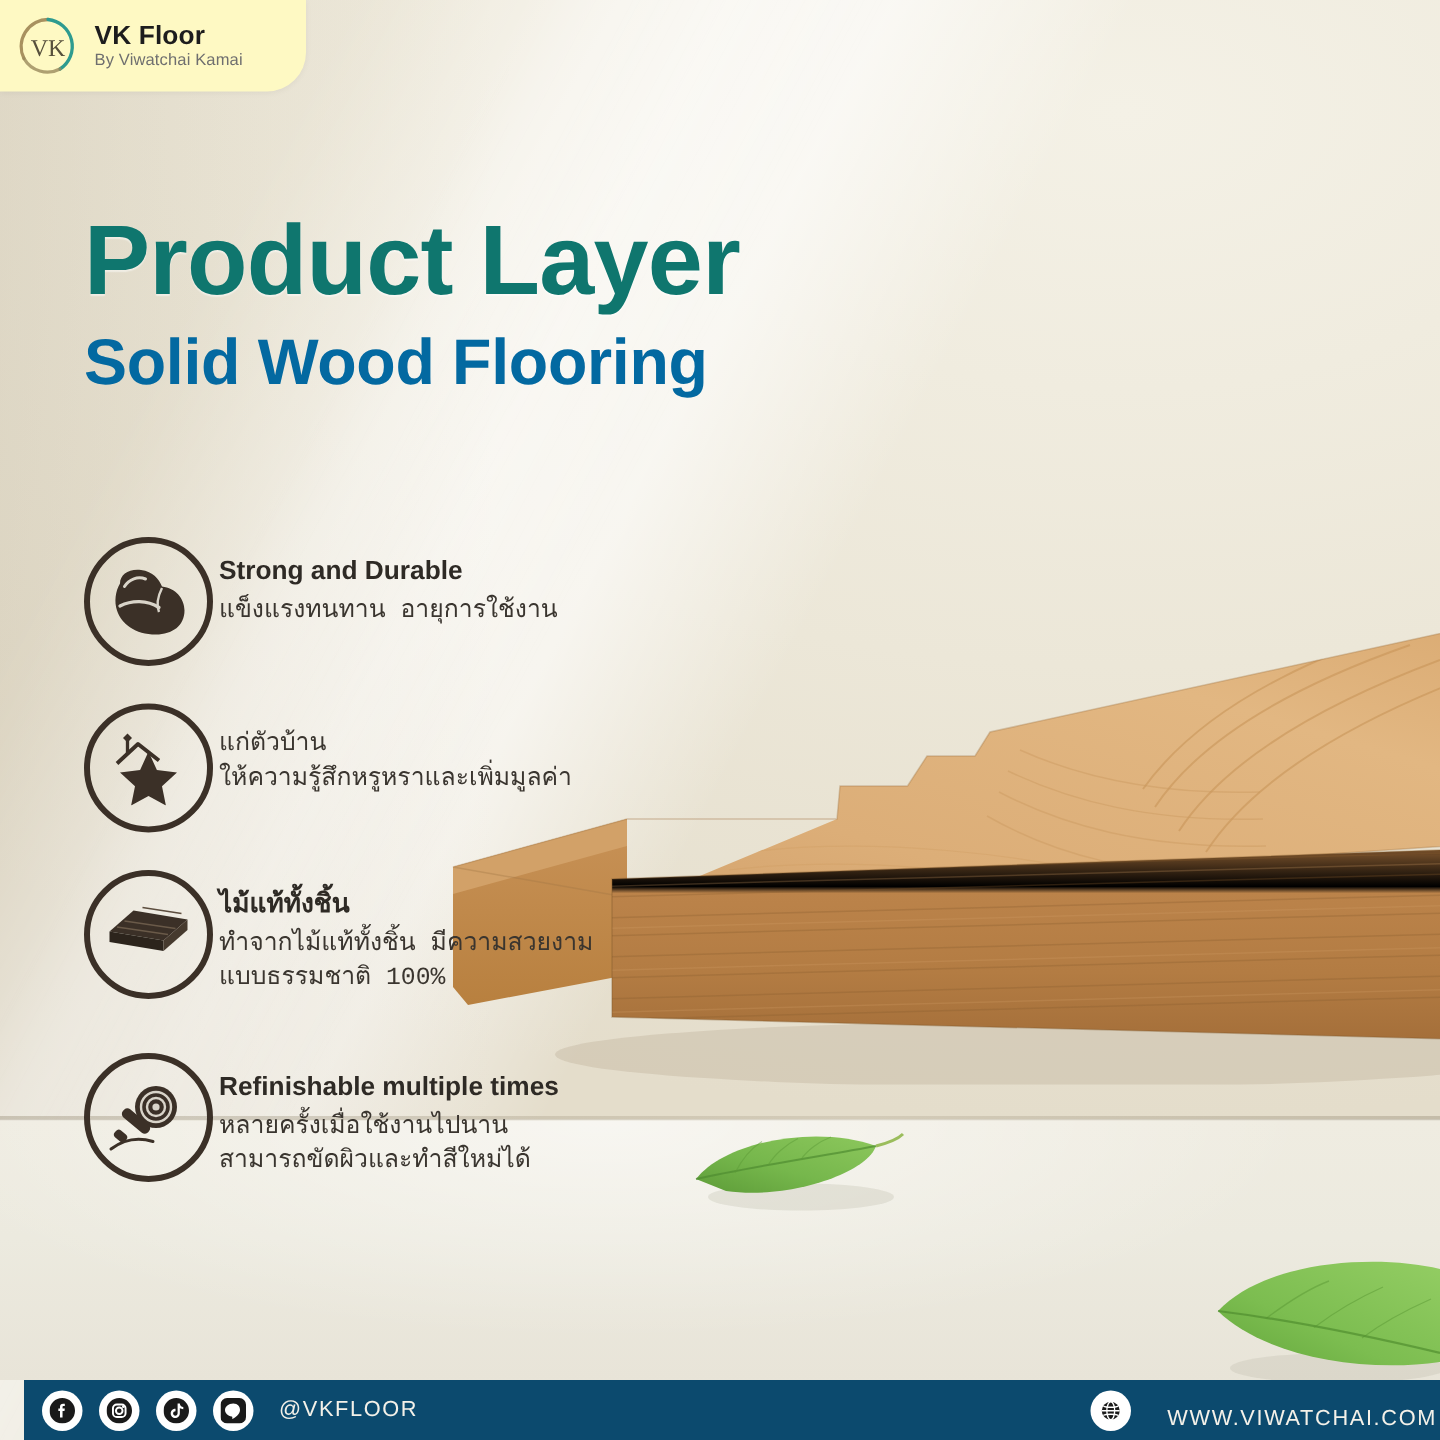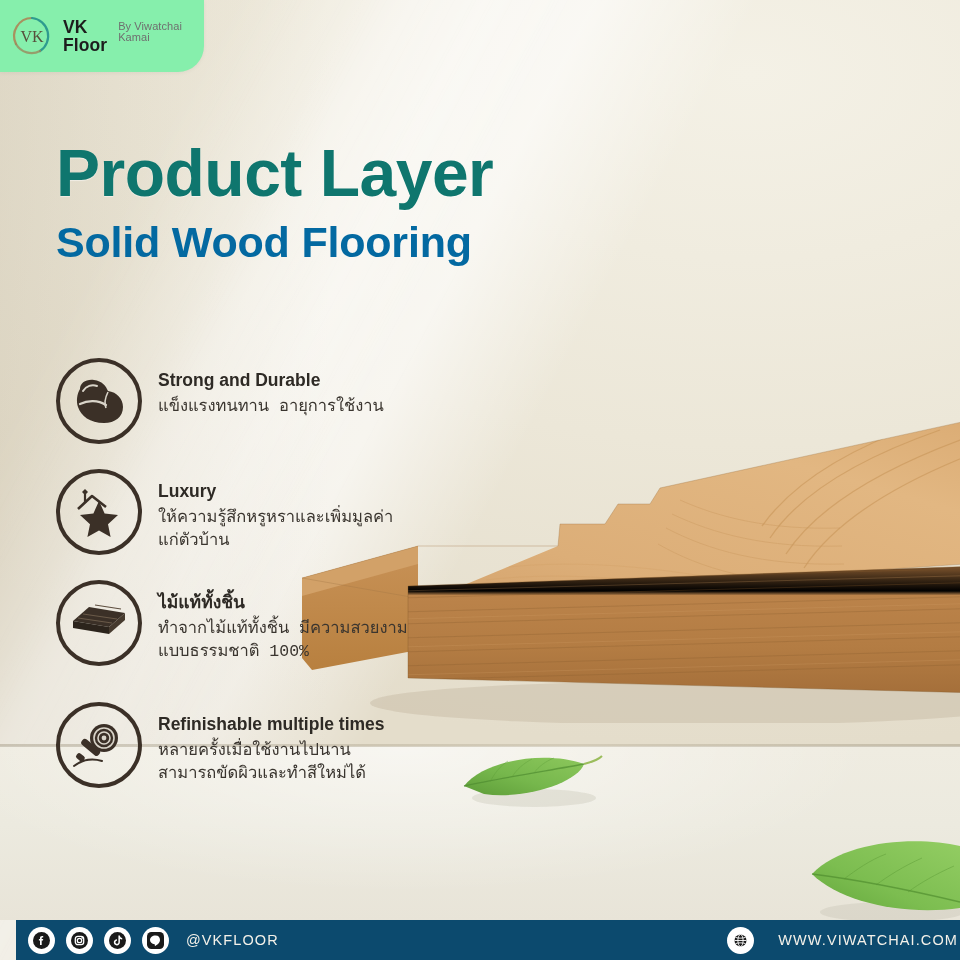--- a/index.html
+++ b/index.html
@@ -42,30 +42,30 @@
     position:absolute; left:0; top:747px; width:960px; height:173px;
     background:linear-gradient(180deg, #efece1 0%, #eceadf 45%, #e8e4d8 100%);
   }
   .floor-glow {
     position:absolute; left:0; top:747px; width:960px; height:173px;
     background:radial-gradient(70% 120% at 42% 0%, rgba(255,255,255,.55), rgba(255,255,255,0) 70%);
   }
 
   
   .logo-badge {
-    position:absolute; left:0; top:0; width:204px; height:72px;
-    background:#86efac;
+    position:absolute; left:0; top:0; width:204px; height:61px;
+    background:#fef9c3;
     border-bottom-right-radius:26px;
     display:flex; align-items:center; gap:9px;
     padding:0 12px 0 10px;
     box-shadow:0 1px 4px rgba(0,0,0,.05);
     z-index:9;
   }
   .logo-mark { width:44px; height:44px; flex:0 0 44px; position:relative; }
-  .logo-text { display:flex; line-height:1.05; }
+  .logo-text { display:flex; flex-direction:column; line-height:1.05; }
   .logo-title { font-size:17.5px; font-weight:700; color:#1d1d1d; letter-spacing:.1px; }
   .logo-sub { font-size:11px; color:#6f6f6f; margin-top:3px; letter-spacing:.1px; }
 
   
   .headline {
     position:absolute; left:56px; top:140px; z-index:6;
   }
   .h1 {
     font-size:66px; font-weight:700; color:#0f766e;
     letter-spacing:-.5px; line-height:1;
@@ -75,21 +75,21 @@
     font-size:43px; font-weight:700; color:#0369a1;
     letter-spacing:-.2px; line-height:1.15; margin-top:12px;
   }
   .h3 {
     font-size:25px; font-weight:400; color:#b7a582;
     line-height:1.25; margin-top:6px;
   }
 
   
   .features { position:absolute; left:56px; top:358px; width:380px; z-index:6; }
-  .feature { display:flex; align-items:flex-start; gap:16px; margin-bottom:25px; }
+  .feature { display:flex; align-items:flex-start; gap:4px; margin-bottom:25px; }
   .feature.sep { margin-top:36px; }
   .f-icon {
     flex:0 0 86px; width:86px; height:86px; border-radius:50%;
     border:4px solid #3b3027;
     display:flex; align-items:center; justify-content:center;
     position:relative;
   }
   .f-body { padding-top:12px; }
   .f-title { font-size:17.5px; font-weight:700; color:#2e2a25; line-height:1.25; }
   .f-desc { font-size:16.5px; font-weight:400; color:#3a352f; line-height:1.42; margin-top:3px;font-family:Liberation Mono, monospace; }
@@ -107,21 +107,21 @@
     background:#0c4a6e;
     display:flex; align-items:center; justify-content:space-between;
     padding:0 18px 0 12px; z-index:10;
   }
   .footer-left { display:flex; align-items:center; gap:11px; }
   .soc {
     width:27px; height:27px; border-radius:50%; background:#fff;
     display:flex; align-items:center; justify-content:center;
   }
   .handle { font-size:14.5px; color:#f4f1e9; letter-spacing:1.1px; margin-left:6px; }
-  .footer-right { display:flex; align-items:center; gap:24px; }
+  .footer-right { display:flex; align-items:flex-end; gap:24px; }
   .site { font-size:14.5px; color:#f4f1e9; letter-spacing:1.1px; }
 </style>
 </head>
 <body>
 
 <div id="stage">
 
   <div class="wall"></div>
   <div class="wall-shade"></div>
   <div class="wall-beam"></div>
@@ -301,24 +301,23 @@
     <div class="feature">
       <div class="f-icon">
         <svg width="54" height="50" viewBox="0 0 54 50">
           <path d="M6,22 L20,9 L34,20" stroke="#3b3027" stroke-width="2.6" fill="none" stroke-linejoin="round"></path>
           <line x1="13" y1="16" x2="13" y2="6" stroke="#3b3027" stroke-width="2.2"></line>
           <path d="M13,2 L16,5 L13,8 L10,5 Z" fill="#3b3027"></path>
           <path d="M27,14 L32.6,26.4 L46,28 L36,37.2 L38.6,50 L27,43.6 L15.4,50 L18,37.2 L8,28 L21.4,26.4 Z" fill="#3b3027"></path>
         </svg>
       </div>
       <div class="f-body">
-        <div class="f-title">Luxury</div>
         <div class="f-desc">
+          <span>แก่ตัวบ้าน</span>
           <span>ให้ความรู้สึกหรูหราและเพิ่มมูลค่า</span>
-          <span>แก่ตัวบ้าน</span>
         </div>
       </div>
     </div>
 
     <div class="feature">
       <div class="f-icon">
         <svg width="56" height="40" viewBox="0 0 56 40">
           <path d="M18,4 L54,10 L38,24 L2,18 Z" fill="#3b3027"></path>
           <path d="M2,18 L38,24 L38,31 L2,25 Z" fill="#2c241c"></path>
           <path d="M38,24 L54,10 L54,17 L38,31 Z" fill="#463a2e"></path>

